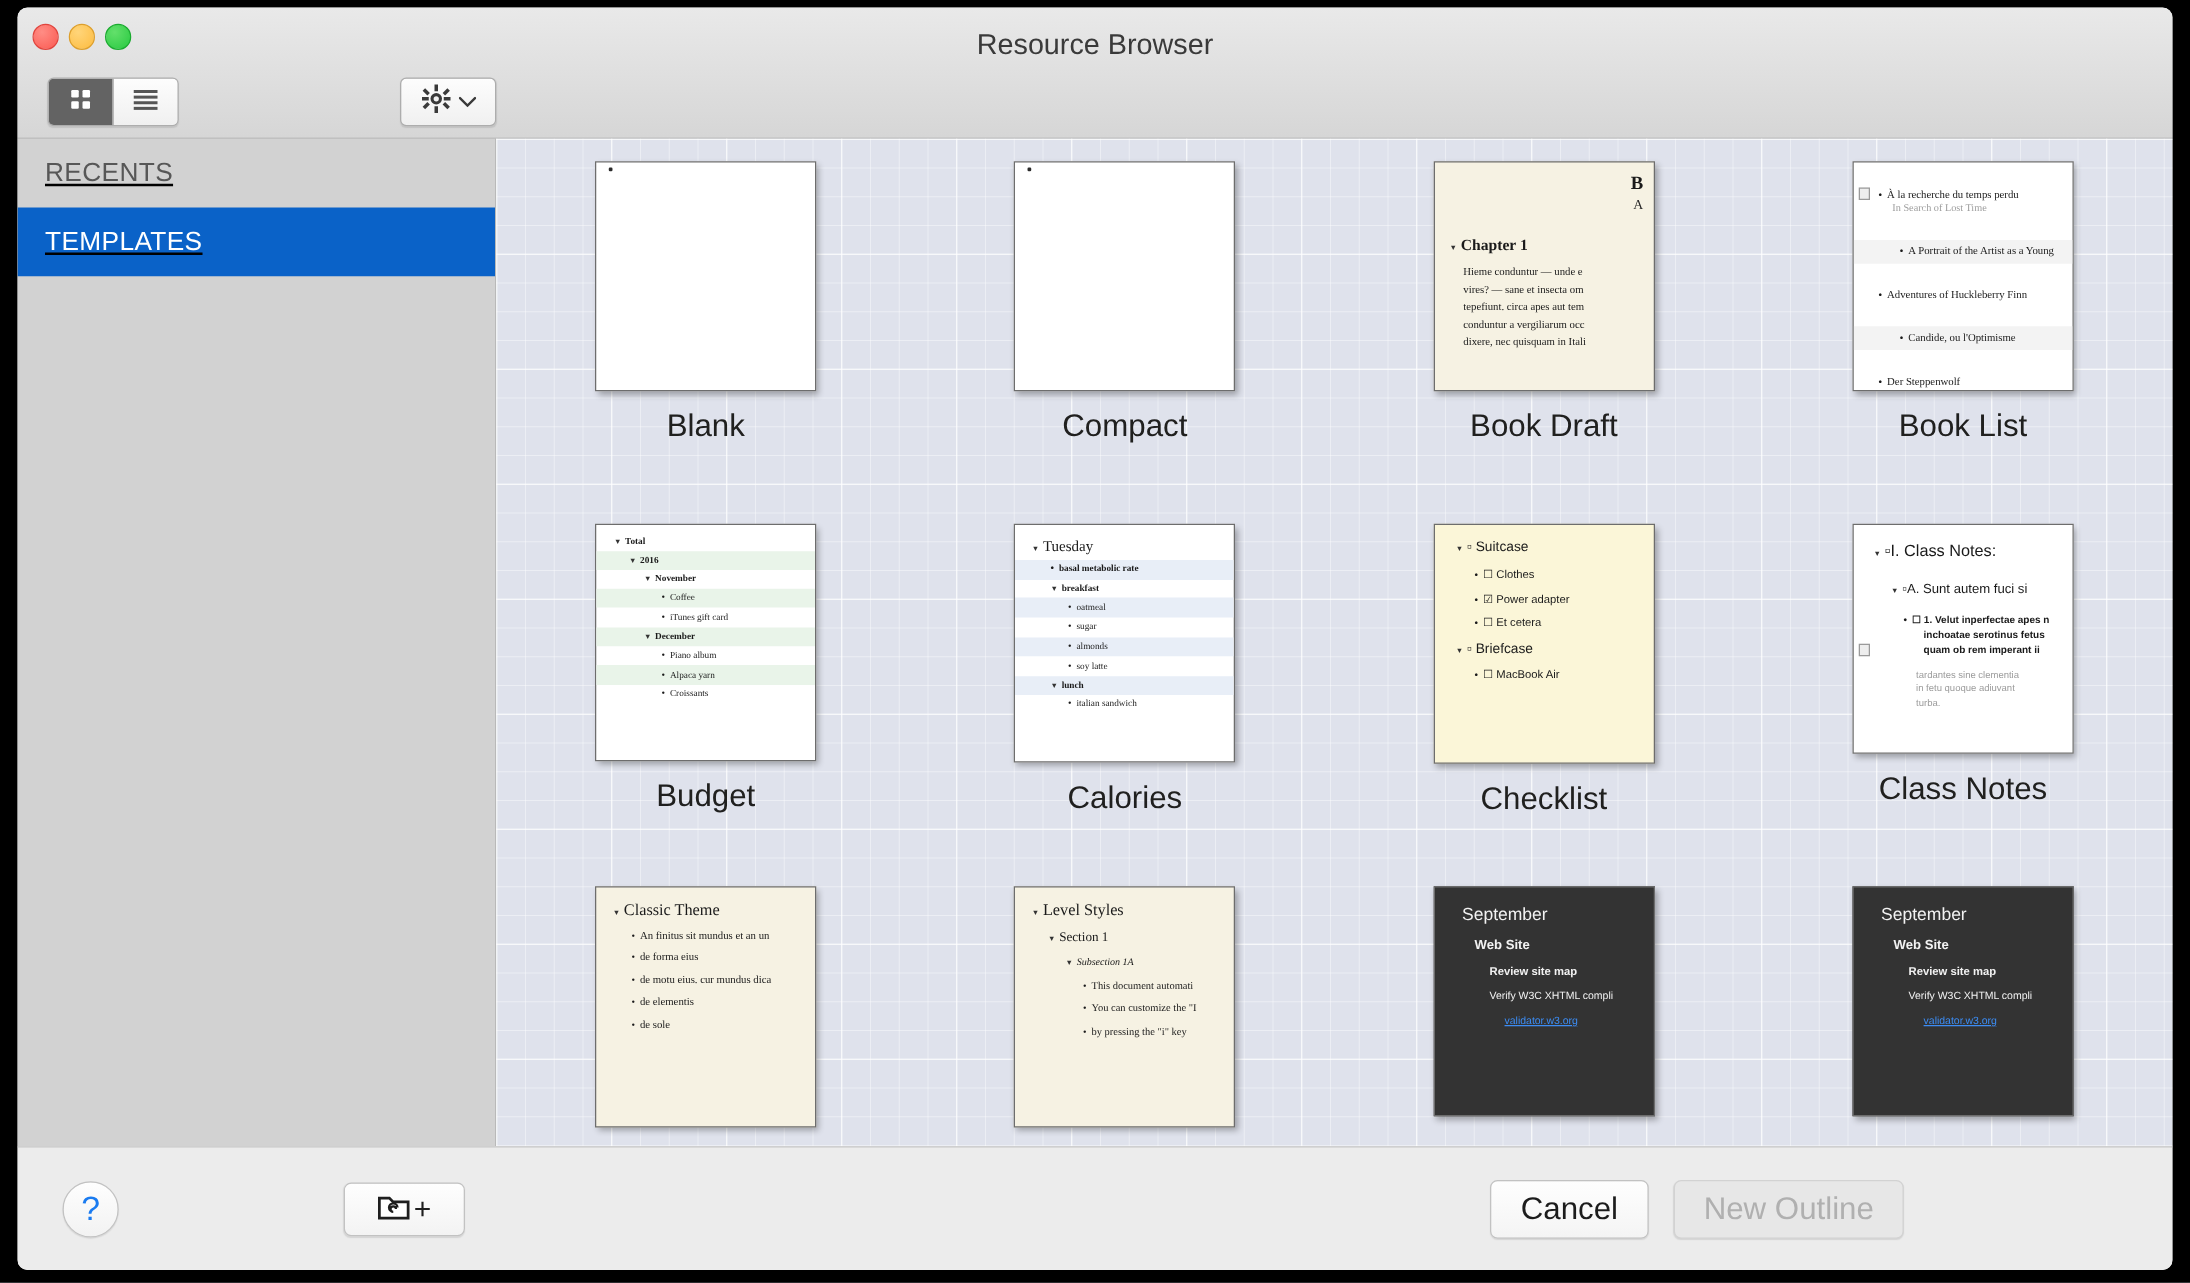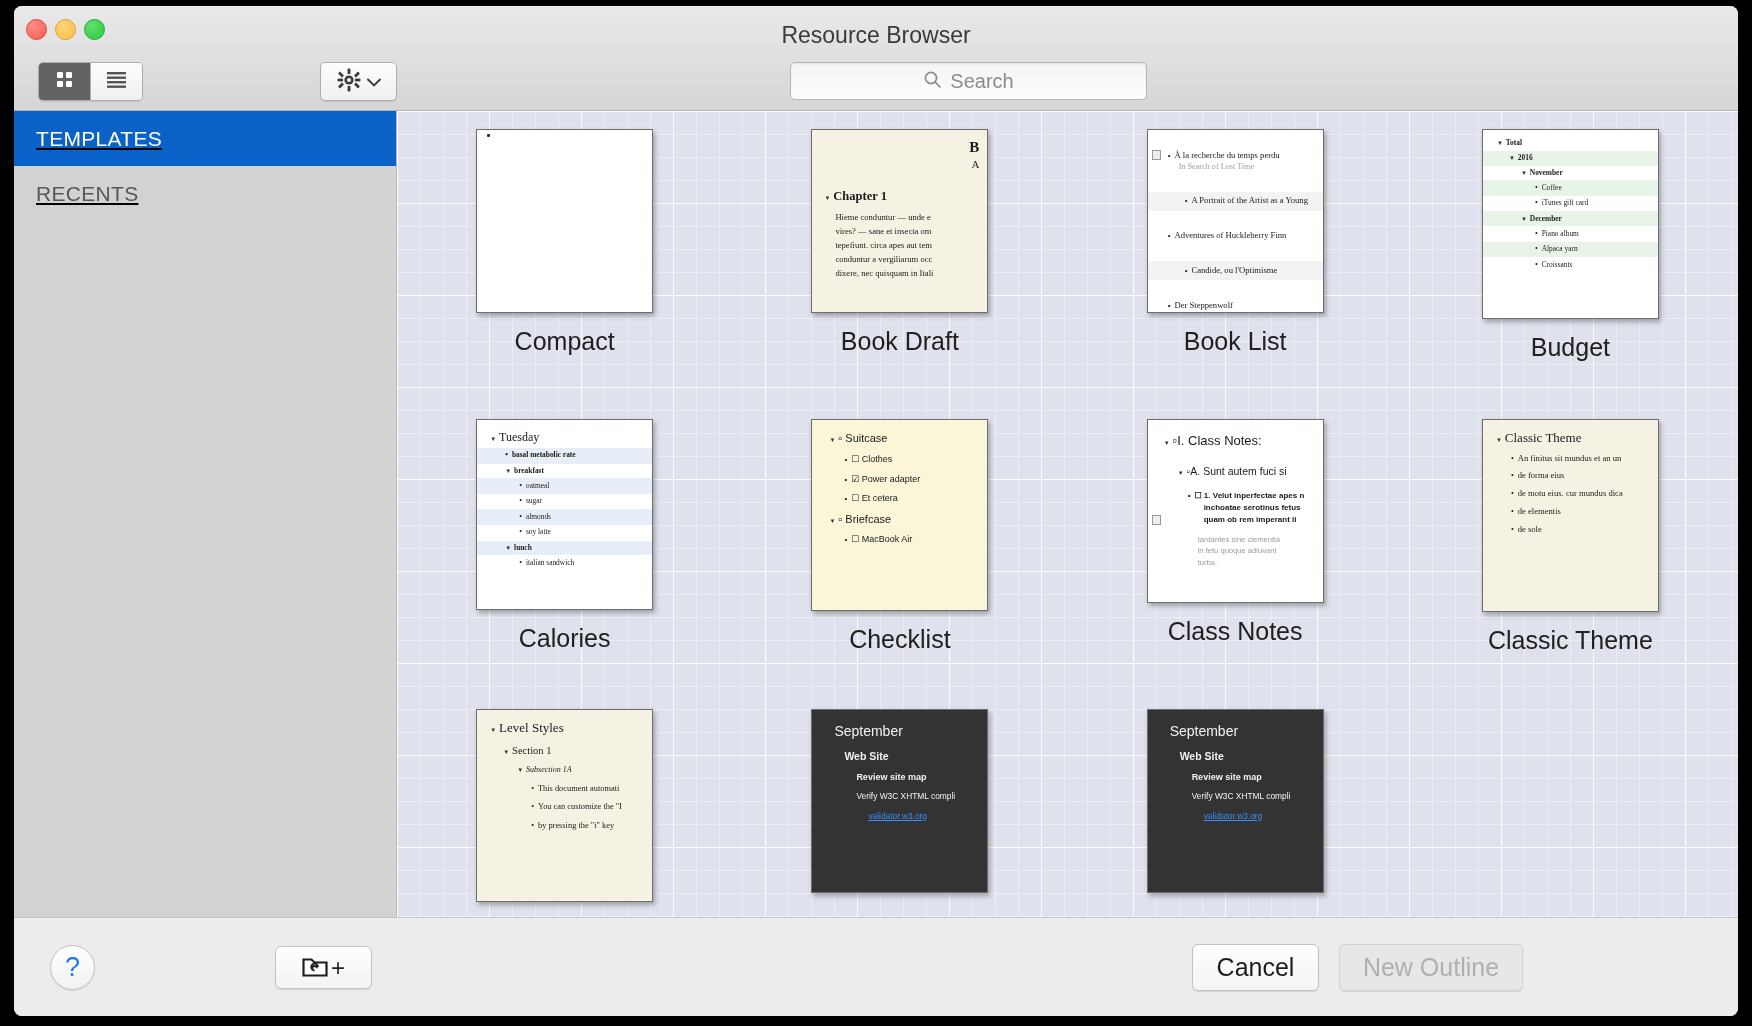--- a/index.html
+++ b/index.html
@@ -254,41 +254,38 @@
           <circle cx="12" cy="12" r="2.1" fill="#f2f2f2"></circle>
         </svg>
       </span>
       <span>
         <svg width="14" height="9" viewBox="0 0 14 9">
           <path d="M1 1.5 L7 7.5 L13 1.5" stroke="#3a3a3a" stroke-width="1.9" fill="none" stroke-linecap="round"></path>
         </svg>
       </span>
     </div>
 
-    <div class="searchfield">
-      <span>
-        <svg width="19" height="19" viewBox="0 0 19 19">
-          <circle cx="8" cy="8" r="5.6" stroke="#8c8c8c" stroke-width="1.7" fill="none"></circle>
-          <line x1="12.2" y1="12.2" x2="17" y2="17" stroke="#8c8c8c" stroke-width="1.7" stroke-linecap="round"></line>
-        </svg>
-      </span>
-      <span class="search-ph">Search</span>
-    </div>
   </div>
 
   <div class="body">
 
     <div class="sidebar">
+      <div class="side-item">RECENTS</div>
       <div class="side-item selected">TEMPLATES</div>
-      <div class="side-item">RECENTS</div>
     </div>
 
     <div class="content">
       <div class="grid">
 
+        <div class="cell">
+          <div class="thumb">
+            <div class="dot"></div>
+          </div>
+          <div class="tlabel">Blank</div>
+        </div>
 
         <div class="cell">
           <div class="thumb">
             <div class="dot"></div>
           </div>
           <div class="tlabel">Compact</div>
         </div>
 
         <div class="cell">
           <div class="thumb cream serif">

